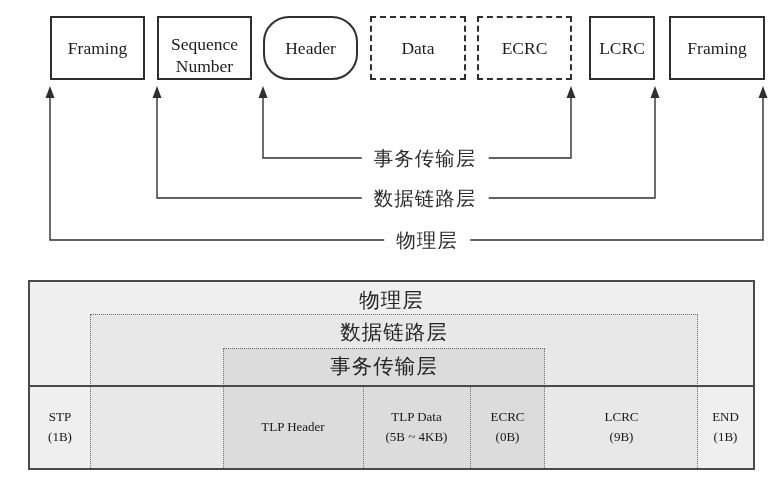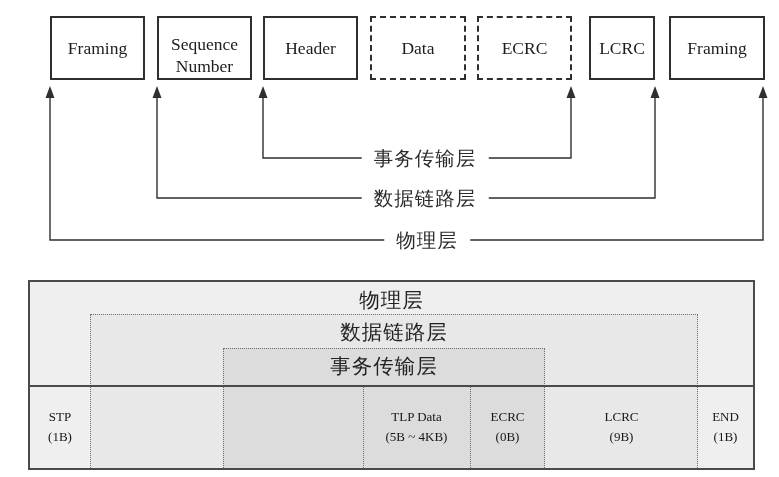--- a/index.html
+++ b/index.html
@@ -113,21 +113,21 @@
         <polygon points="763,86 758.5,98 767.5,98"></polygon>
       </g>
     </svg>
 
     <div class="pbox" style="left:50px;  width:95px;">
       <span>Framing</span>
     </div>
     <div class="pbox" style="left:157px; width:95px;align-items:flex-end;">
       <span>Sequence Number</span>
     </div>
-    <div class="pbox" style="left:263px; width:95px;">
+    <div class="pbox" style="left:263px; width:95px;border-radius:26px;">
       <span>Header</span>
     </div>
     <div class="pbox dashed" style="left:370px; width:96px;font-family:Liberation Serif, serif;">
       <span>Data</span>
     </div>
     <div class="pbox dashed" style="left:477px; width:95px;">
       <span>ECRC</span>
     </div>
     <div class="pbox" style="left:589px; width:66px;">
       <span>LCRC</span>
@@ -156,20 +156,21 @@
     <div class="row-line"></div>
 
     <div class="cell-vline vline-a"></div>
     <div class="cell-vline vline-b"></div>
 
     <div class="cell" style="left:0;     width:60px;">
       <span class="cname">STP</span>
       <span class="csize">(1B)</span>
     </div>
     <div class="cell" style="left:193px; width:140px;">
+      <span class="cname">TLP Header</span>
     </div>
     <div class="cell" style="left:333px; width:107px;">
       <span class="cname">TLP Data</span>
       <span class="csize">(5B ~ 4KB)</span>
     </div>
     <div class="cell" style="left:440px; width:75px;">
       <span class="cname">ECRC</span>
       <span class="csize">(0B)</span>
     </div>
     <div class="cell" style="left:515px; width:153px;">

